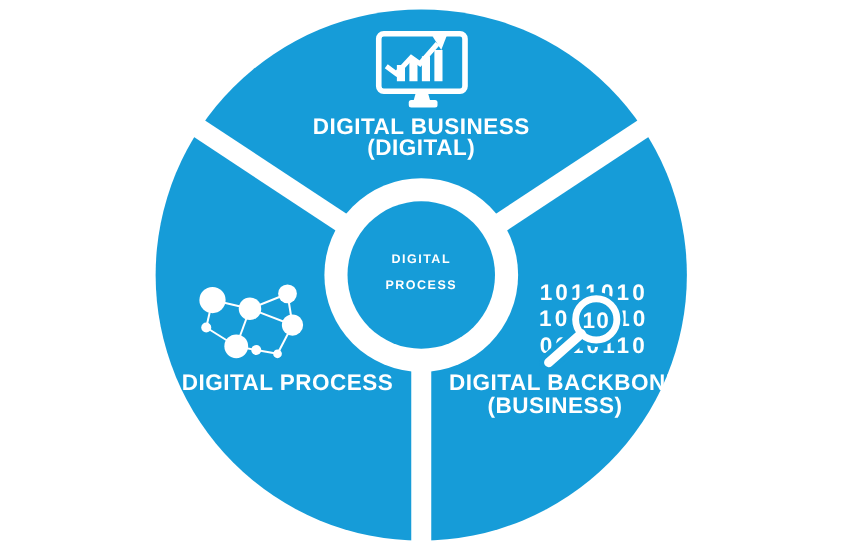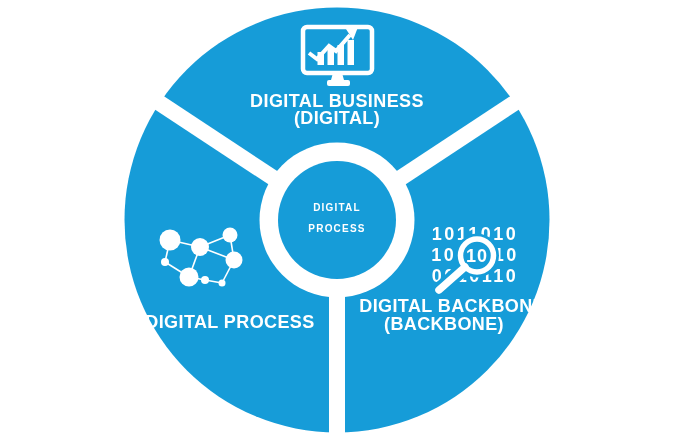--- a/index.html
+++ b/index.html
@@ -123,23 +123,23 @@
     <line x1="40" y1="37" x2="14" y2="60" stroke="#169CD8" stroke-width="15" stroke-linecap="round"></line>
     <circle cx="52" cy="25.5" r="22" fill="#169CD8"></circle>
     <line x1="40" y1="37" x2="14" y2="60" stroke="#ffffff" stroke-width="7.5" stroke-linecap="round"></line>
     <circle cx="52" cy="25.5" r="16.5" fill="none" stroke="#ffffff" stroke-width="5.5"></circle>
   </svg>
   <div class="lens-text">10</div>
 
   <div class="label" style="left:237px;top:94px;">DIGITAL BUSINESS</div>
   <div class="label" style="left:237px;top:111px;">(DIGITAL)</div>
 
-  <div class="label" style="left:130px;top:299px;margin-top:16px;">DIGITAL PROCESS</div>
+  <div class="label" style="left:130px;top:299px;">DIGITAL PROCESS</div>
 
   <div class="label" style="left:345px;top:299px;text-align:right;">DIGITAL BACKBONE</div>
-  <div class="label" style="left:344px;top:317px;">(BACKBONE)</div>
+  <div class="label" style="left:344px;top:317px;">(BUSINESS)</div>
 
   <div class="center-text">
     <div>DIGITAL</div>
     <div>PROCESS</div>
   </div>
 
 </div>
 
 </body></html>

